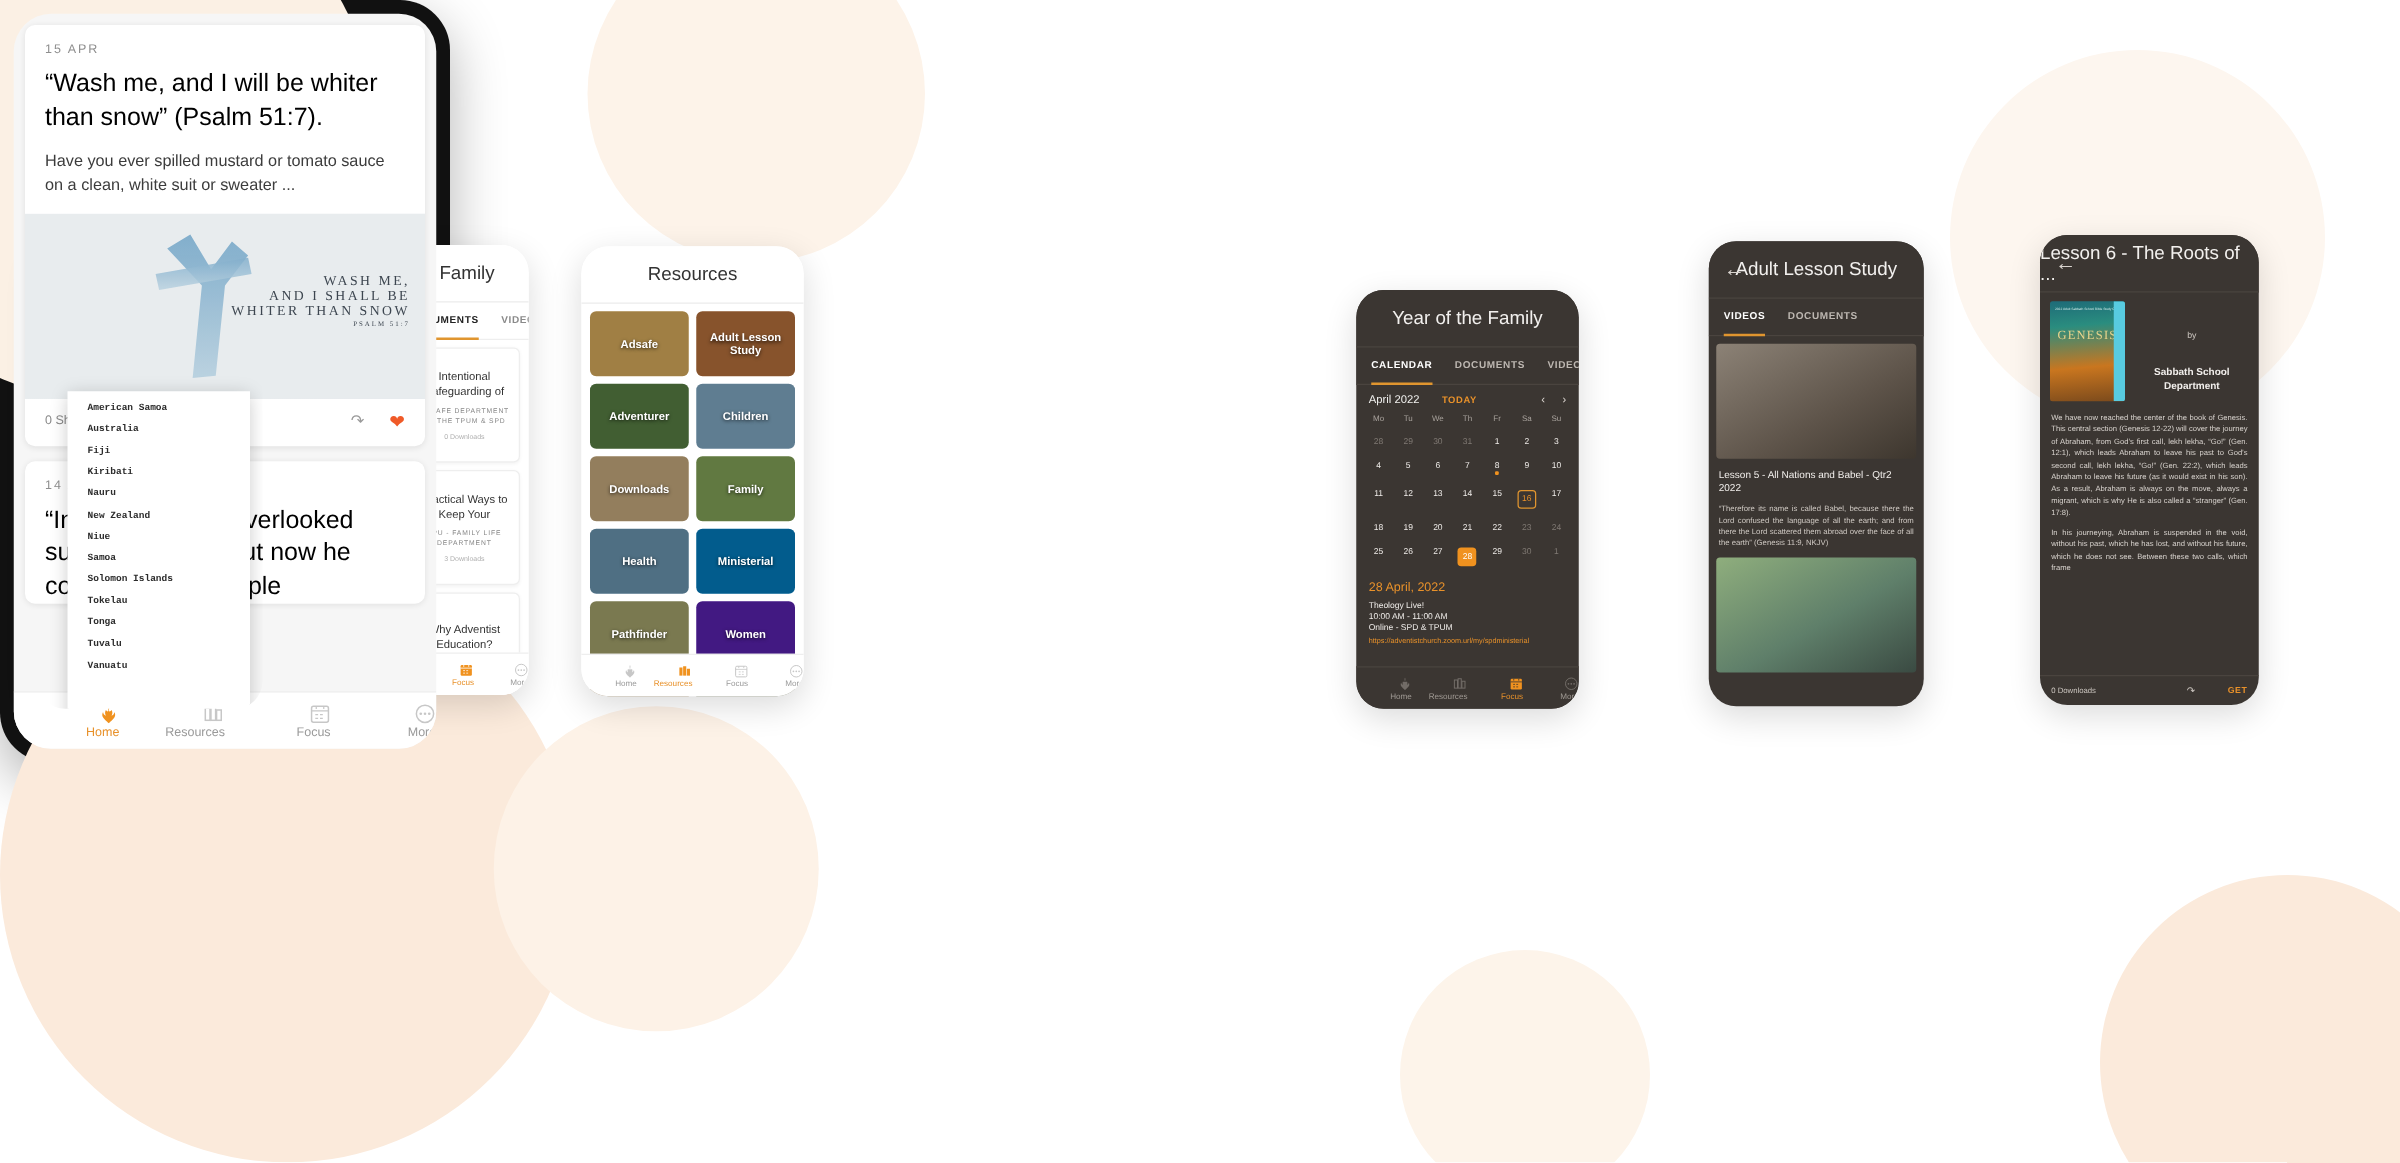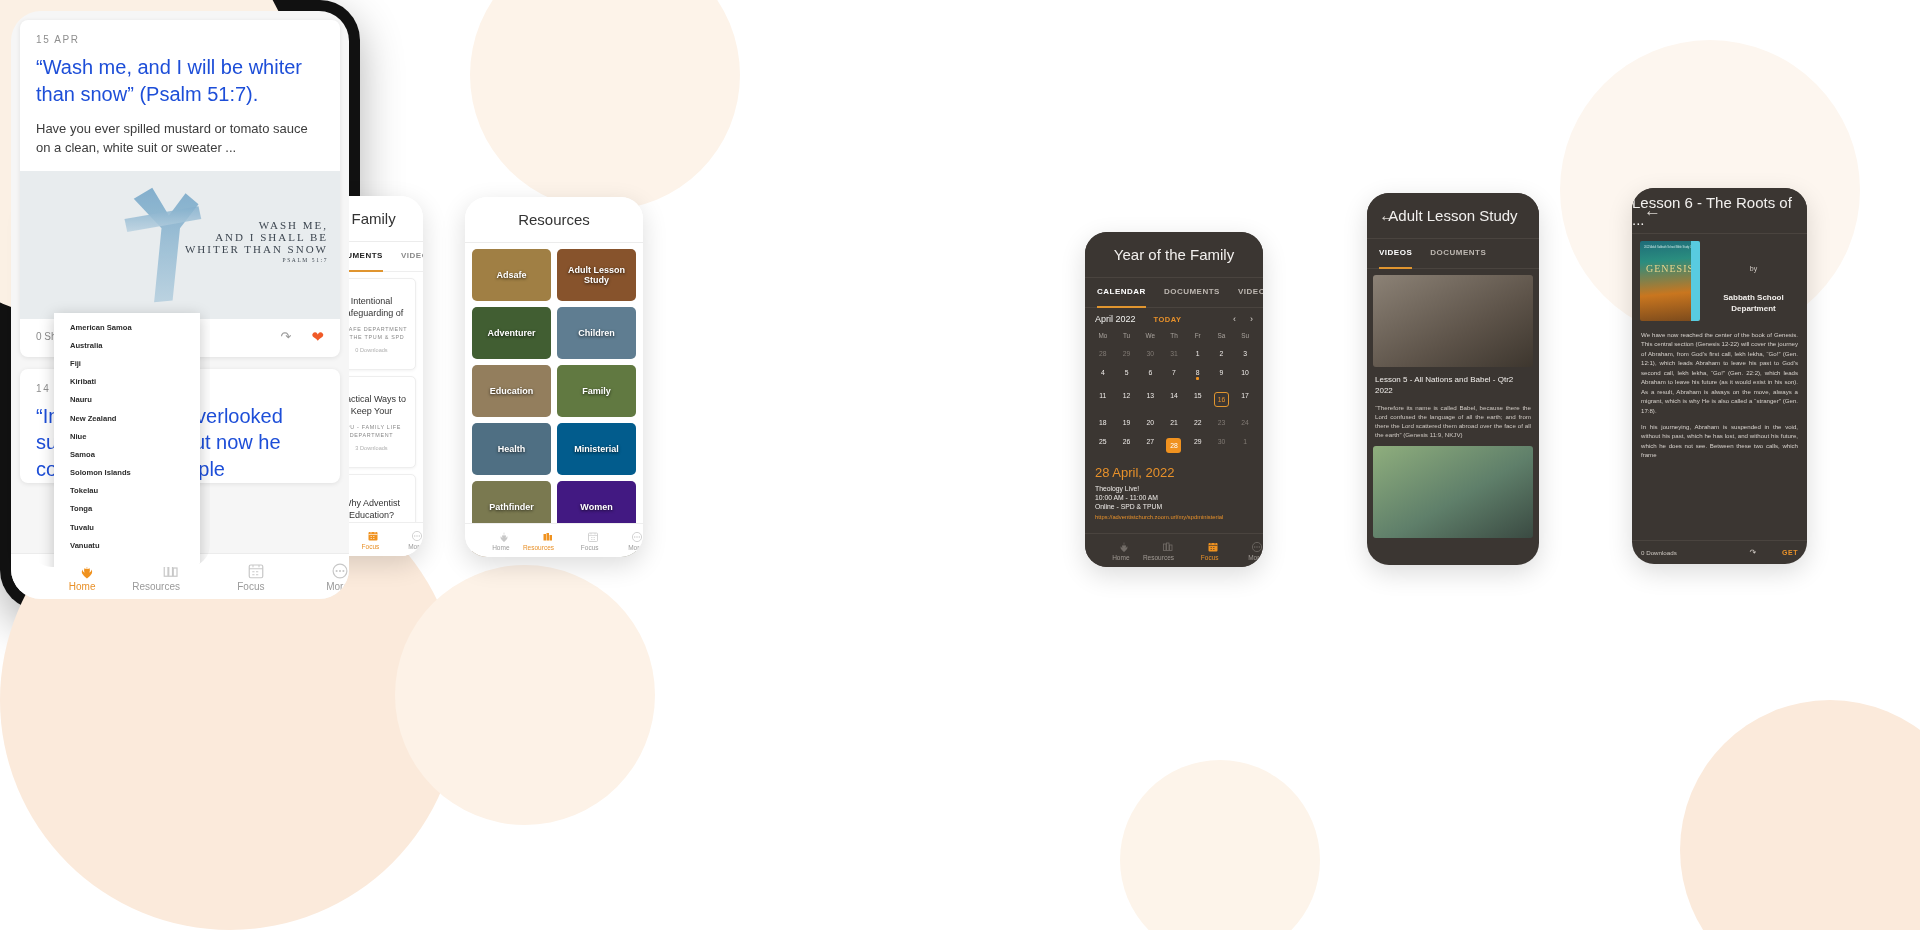--- a/index.html
+++ b/index.html
@@ -56,21 +56,21 @@
   .dark .bottom-nav { background:#3b3632; border-top:1px solid #4a443f; }
   .nav-item { flex:1; display:flex; flex-direction:column; align-items:flex-end; gap:1px; }
   .nav-label { font-size:6.5px; color:#9a9a9a; }
   .dark .nav-label { color:#a09a94; }
   .nav-item.active .nav-label { color:#e8912a; }
   .nav-ic { width:12px; height:12px; opacity:.55; }
   .nav-item.active .nav-ic { opacity:1; }
 
   
   #phone-more { left:30px; top:195px; width:180px; height:372px; }
-  .more-body { padding:8px 10px 0; font-size:7.5px; color:#555; position:relative; height:100%; }
+  .more-body { padding:8px 10px 0; font-size:7.5px; color:#555; position:relative; height:100%;font-family:Liberation Mono, monospace; }
   .greet { font-size:8px; color:#444; margin-bottom:9px; }
   .mini-actions { display:flex; gap:18px; font-size:7px; color:#e8912a; font-weight:bold; letter-spacing:.3px; }
   .sec-head { font-size:7.5px; color:#555; margin-top:14px; }
   .sec-sub { font-size:7px; color:#777; margin-top:3px; }
   .pill { margin-top:5px; height:15px; width:92px; background:#f2f2f2; border-radius:3px;
           display:flex; align-items:center; padding:0 5px; font-size:6.5px; color:#999; gap:4px; }
   .tiny-cap { font-size:5.5px; color:#9a9a9a; letter-spacing:.6px; margin-top:10px; }
   .chk-row { display:flex; align-items:center; gap:5px; margin-top:7px; }
   .chk { width:9px; height:9px; background:#f08c20; border-radius:2px; color:#fff; font-size:6px;
          display:flex; align-items:center; justify-content:center; }
@@ -112,21 +112,21 @@
                 background:#111; padding:11px; box-shadow:0 16px 44px rgba(0,0,0,.30); }
   .main-screen { width:100%; height:100%; background:#f6f6f6; border-radius:30px; overflow:hidden;
                  position:relative; display:flex; flex-direction:column; }
   .main-head { height:58px; background:#fff; display:flex; align-items:center; justify-content:center;
                border-bottom:1px solid #ededed; flex:none; }
   .main-head h1 { font-size:19px; font-weight:normal; color:#2e2e2e; }
   .feed { flex:1; overflow:hidden; padding:9px; }
   .dev-card { background:#fff; border-radius:8px; box-shadow:0 1px 5px rgba(0,0,0,.09); overflow:hidden;
               margin-bottom:12px; }
   .dev-date { font-size:10px; letter-spacing:1.6px; color:#8e8e8e; padding:14px 16px 0; }
-  .dev-quote { font-size:20px; line-height:1.34; color:#1d4ed8; padding:9px 16px 0; }
+  .dev-quote { font-size:20px; line-height:1.34; color:#000000; padding:9px 16px 0; }
   .dev-body { font-size:13px; line-height:1.5; color:#3c3c3c; padding:11px 16px 13px; }
   .cross-img { width:100%; height:148px; position:relative; overflow:hidden;
                background:linear-gradient(160deg,#eef1f3 0%,#e3e7ea 45%,#dfe4e7 100%); }
   .cross-cap { position:absolute; right:12px; top:48px; text-align:right;
                font-family:"Liberation Serif", serif; color:#3d4650; }
   .cross-cap .l1 { font-size:11px; letter-spacing:2px; }
   .cross-cap .l2 { font-size:11px; letter-spacing:2px; }
   .cross-cap .l3 { font-size:11px; letter-spacing:2px; }
   .cross-cap .ref { font-size:5.5px; letter-spacing:1.6px; margin-top:2px; }
   .dev-foot { display:flex; align-items:center; padding:9px 16px 11px; }
@@ -148,21 +148,21 @@
               text-align:center; row-gap:4px; }
   .cal-dow { font-size:6.4px; color:#a8a29c; padding:3px 0; }
   .cal-day { font-size:6.8px; color:#efece9; padding:4px 0; position:relative; }
   .cal-day.mute { color:#807a74; }
   .cal-day.sel { }
   .cal-day.sel i { display:inline-flex; align-items:center; justify-content:center; width:15px; height:15px;
      border:1px solid #e0952f; border-radius:3px; color:#e8912a; font-style:normal; }
   .cal-day.fill i { display:inline-flex; align-items:center; justify-content:center; width:15px; height:15px;
      background:#f0921f; border-radius:3px; color:#fff; font-style:normal; }
   .cal-dot { width:3px; height:3px; background:#f0921f; border-radius:1px; margin:1px auto 0; }
-  .ev-date { font-size:13px; color:#e8912a; padding:8px 10px 4px; }
+  .ev-date { font-size:10px; color:#e8912a; padding:8px 10px 4px; }
   .ev-line { font-size:6.8px; color:#efece9; padding:1px 10px; }
   .ev-link { font-size:5.8px; color:#e8912a; padding:3px 10px; word-break:break-all; }
 
   
   #phone-als { left:1367px; top:193px; width:172px; height:372px; }
   .vid-thumb { margin:6px; height:92px; border-radius:3px; overflow:hidden; position:relative;
                background:linear-gradient(150deg,#8c8276 0%,#5d5349 60%,#3d362e 100%); }
   .vid-thumb.two { background:linear-gradient(150deg,#8fae7d 0%,#5f7f6a 55%,#3a4a42 100%); }
   .vid-title { font-size:8px; color:#f2efec; line-height:1.35; padding:2px 8px 0; }
   .vid-quote { font-size:6.2px; color:#cfc9c3; line-height:1.5; padding:6px 8px 0; text-align:justify; }
@@ -377,21 +377,21 @@
       <div class="res-cell" style="background:#9a5f33">
           <span>Adult Lesson Study</span>
         </div>
       <div class="res-cell" style="background:#4a6b3a">
           <span>Adventurer</span>
         </div>
       <div class="res-cell" style="background:#6d8fa6">
           <span>Children</span>
         </div>
       <div class="res-cell" style="background:#a8906a">
-          <span>Education</span>
+          <span>Downloads</span>
         </div>
       <div class="res-cell" style="background:#6f8a4a">
           <span>Family</span>
         </div>
       <div class="res-cell" style="background:#5a7f96">
           <span>Health</span>
         </div>
       <div class="res-cell" style="background:#0369a1">
           <span>Ministerial</span>
         </div>

